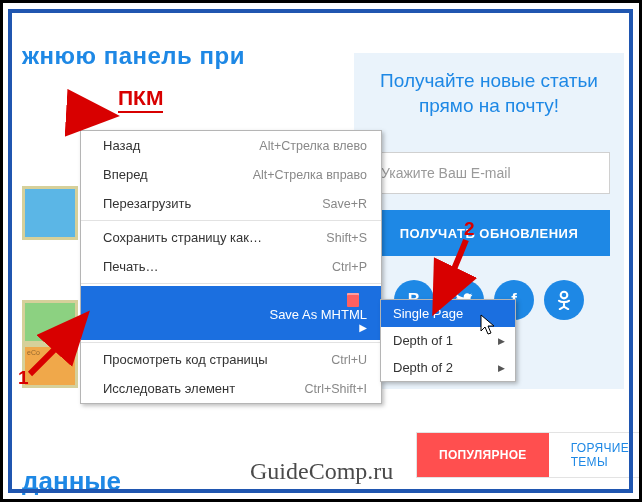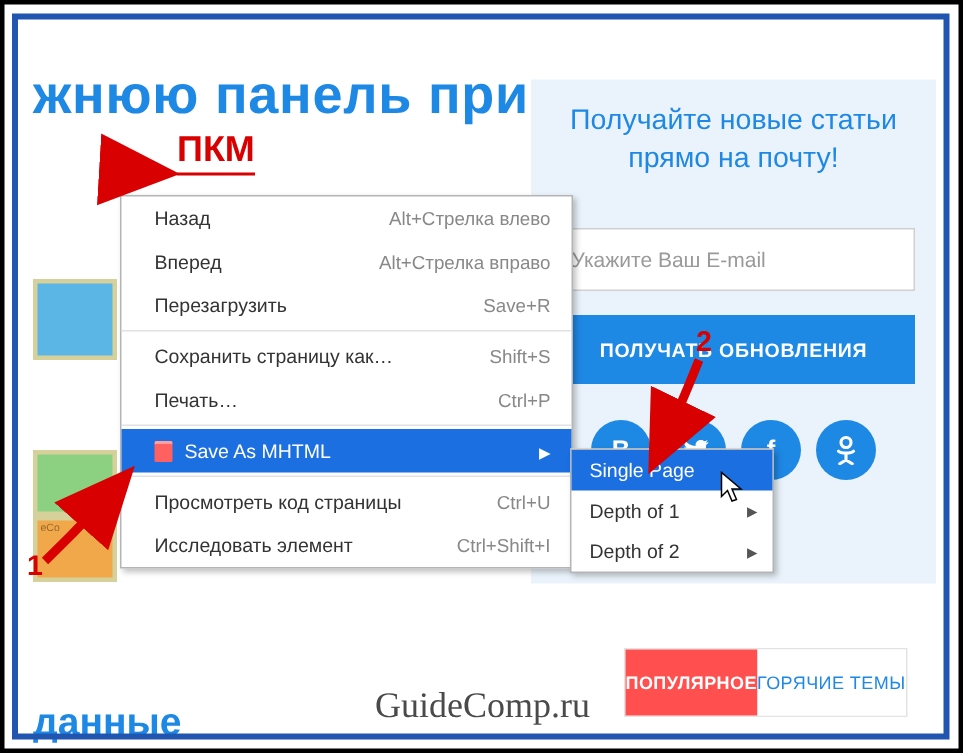--- a/index.html
+++ b/index.html
@@ -16,27 +16,27 @@
   .inner-border {
     position: absolute; left: 8px; top: 9px; right: 9px; bottom: 9px;
     border: 4px solid #2056b0; pointer-events: none;
   }
   .page-bg {
     position: absolute; left: 12px; top: 13px; right: 13px; bottom: 13px;
     background: #fff;
   }
   .title {
     position: absolute; left: 22px; top: 42px;
-    color: #1e88e5; font-size: 36px; font-weight: 700;
+    color: #1e88e5; font-size: 24px; font-weight: 700;
     font-family: "Arial Narrow", Arial, sans-serif;
     letter-spacing: 0.5px;
   }
   .annot-pkm {
     position: absolute; left: 118px; top: 86px;
-    color: #d80000; font-weight: 700; font-size: 24px;
+    color: #d80000; font-weight: 700; font-size: 21px;
     border-bottom: 2px solid #d80000; padding-bottom: 1px;
   }
   .annot-1 { position: absolute; left: 18px; top: 367px; color: #d80000; font-weight: 700; font-size: 19px; }
   .annot-2 { position: absolute; left: 464px; top: 218px; color: #d80000; font-weight: 700; font-size: 19px; }
   .bottom-word {
     position: absolute; left: 22px; top: 466px;
     color: #1e88e5; font-size: 26px; font-weight: 700;
     font-family: "Arial Narrow", Arial, sans-serif;
   }
   .watermark {
@@ -75,39 +75,39 @@
     color: #fff; display: flex; align-items: center; justify-content: center;
     font-size: 17px; font-weight: 700; cursor: pointer;
   }
   
   .tabs {
     position: absolute; left: 416px; top: 432px; display: flex;
     border: 1px solid #e3e3e3;
   }
   .tab {
     height: 44px; display: flex; align-items: center; justify-content: center;
-    font-size: 12px; letter-spacing: 0.3px; padding: 0 0; cursor: pointer;
+    font-size: 12px; letter-spacing: 0.3px; padding: 0 22px; cursor: pointer;
   }
   .tab.popular { background: #ff4f4f; color: #fff; font-weight: 700; }
   .tab.hot { background: #fff; color: #1e88e5; }
   
   .ctxmenu {
     position: absolute; left: 80px; top: 130px; width: 302px;
     background: #fff; border: 1px solid #b5b5b5;
     box-shadow: 2px 2px 4px rgba(0,0,0,0.25);
     font-size: 13px; color: #333;
   }
   .ctx-item {
     display: flex; justify-content: space-between; align-items: flex-end;
     padding: 7px 14px 7px 22px; cursor: default; white-space: nowrap;
   }
   .ctx-item .sc { color: #888; font-size: 12.5px; }
   .ctx-sep { height: 1px; background: #e2e2e2; margin: 2px 0; }
   .ctx-item.hi {
-    background: #1b6fe0; color: #fff;
+    background: #1b6fe0; color: #fff; flex-direction: column;
   }
   .ctx-item .arrow { margin-left: auto; font-size: 10px; }
   .ctx-icon {
     width: 12px; height: 14px; background: #ff6060;
     border-radius: 1px; margin-right: 8px; display: inline-block;
     box-shadow: inset 0 2px 0 rgba(255,255,255,0.4);
   }
   
   .submenu {
     position: absolute; left: 380px; top: 299px; width: 136px;

